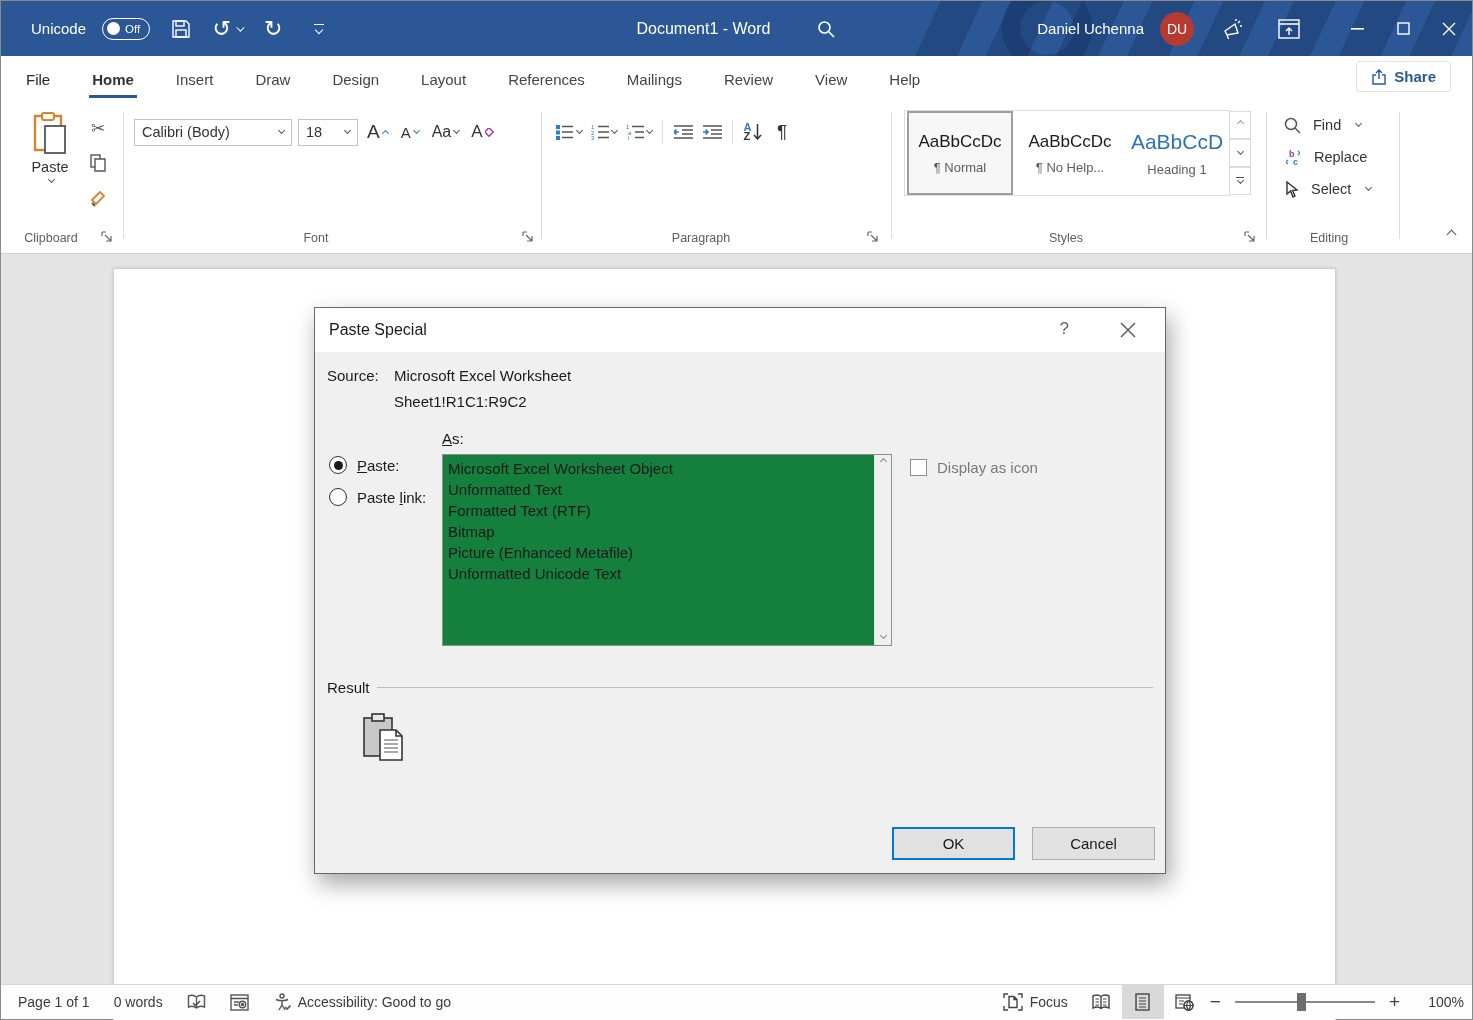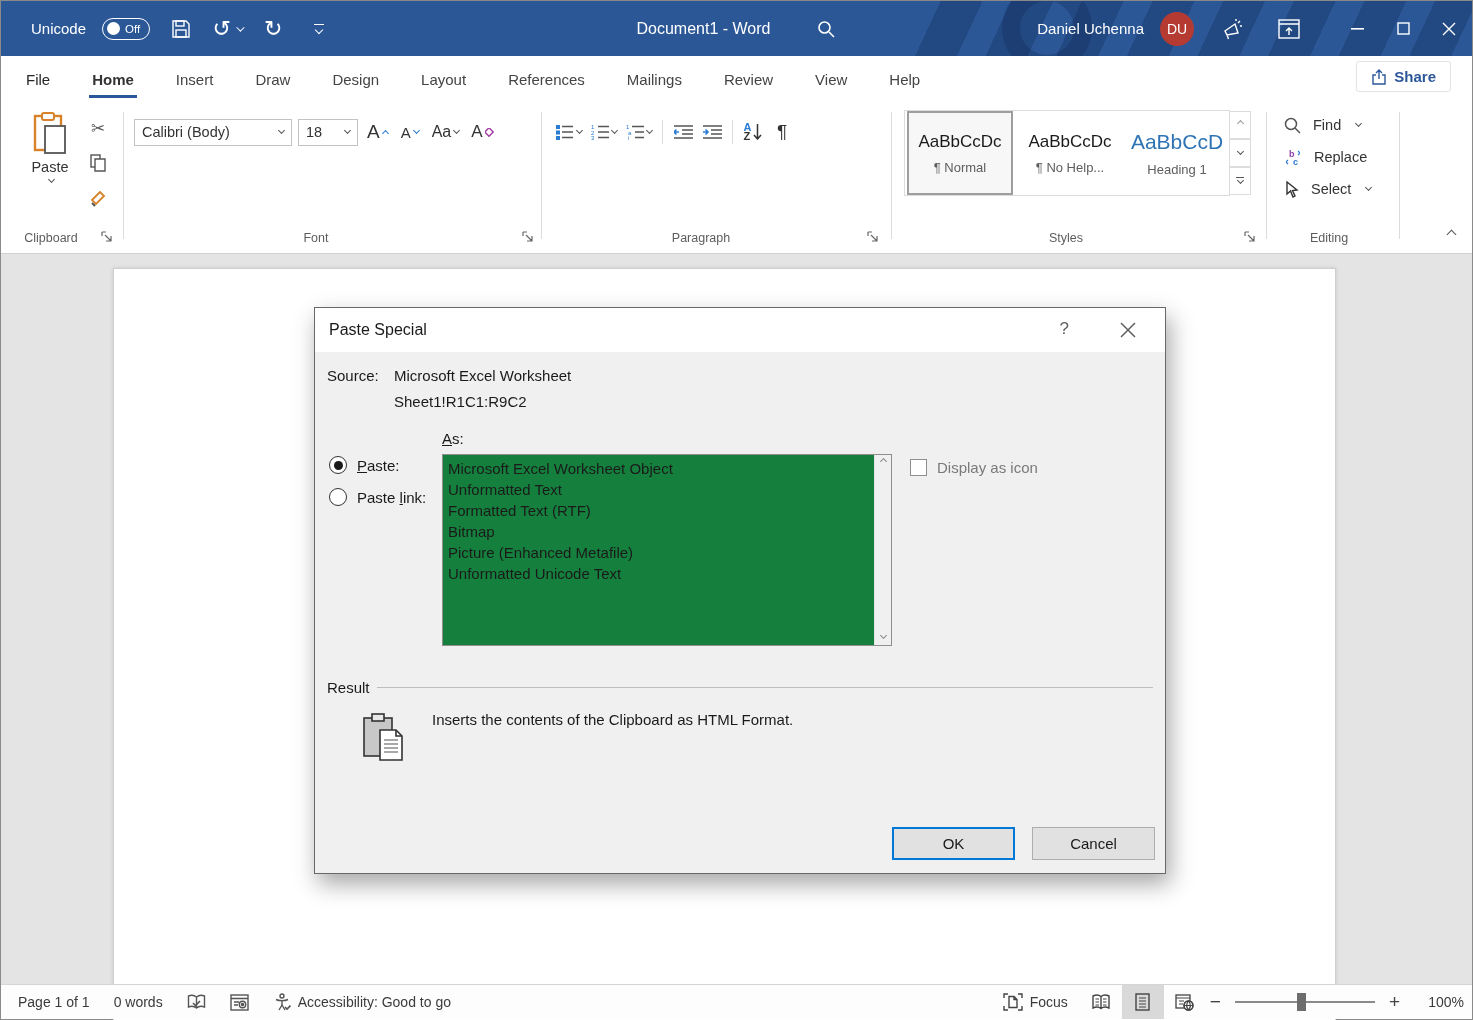--- a/index.html
+++ b/index.html
@@ -538,21 +538,20 @@
       <svg width="50" height="52" viewBox="0 0 50 52">
         <rect x="4" y="6" width="28" height="38" fill="#c8c8c8" stroke="#333" stroke-width="1.6"></rect>
         <rect x="12" y="2" width="12" height="7" fill="#e8e8e8" stroke="#333" stroke-width="1.6"></rect>
         <path d="M20 18 h16 l6 6 v24 h-22 z" fill="#fff" stroke="#333" stroke-width="1.6"></path>
         <path d="M36 18 v6 h6" fill="none" stroke="#333" stroke-width="1.6"></path>
         <g stroke="#555" stroke-width="1.2">
             <path d="M24 28 h14 M24 32 h14 M24 36 h14 M24 40 h14"></path>
           </g>
       </svg>
     </div>
-    <div class="dlg-row" style="left:117px;top:403px">Inserts the contents of the Clipboard as HTML Format.</div>
 
     <button class="dlg-btn default" style="left:577px;top:519px">OK</button>
     <button class="dlg-btn" style="left:717px;top:519px">Cancel</button>
   </div>
 
   <div class="statusbar">
     <span class="sb-item" style="padding-left:17px">Page 1 of 1</span>
     <span class="sb-item">0 words</span>
     <span class="sb-item">
       <svg width="19" height="17" viewBox="0 0 19 17" fill="none" stroke="#555" stroke-width="1.4">

